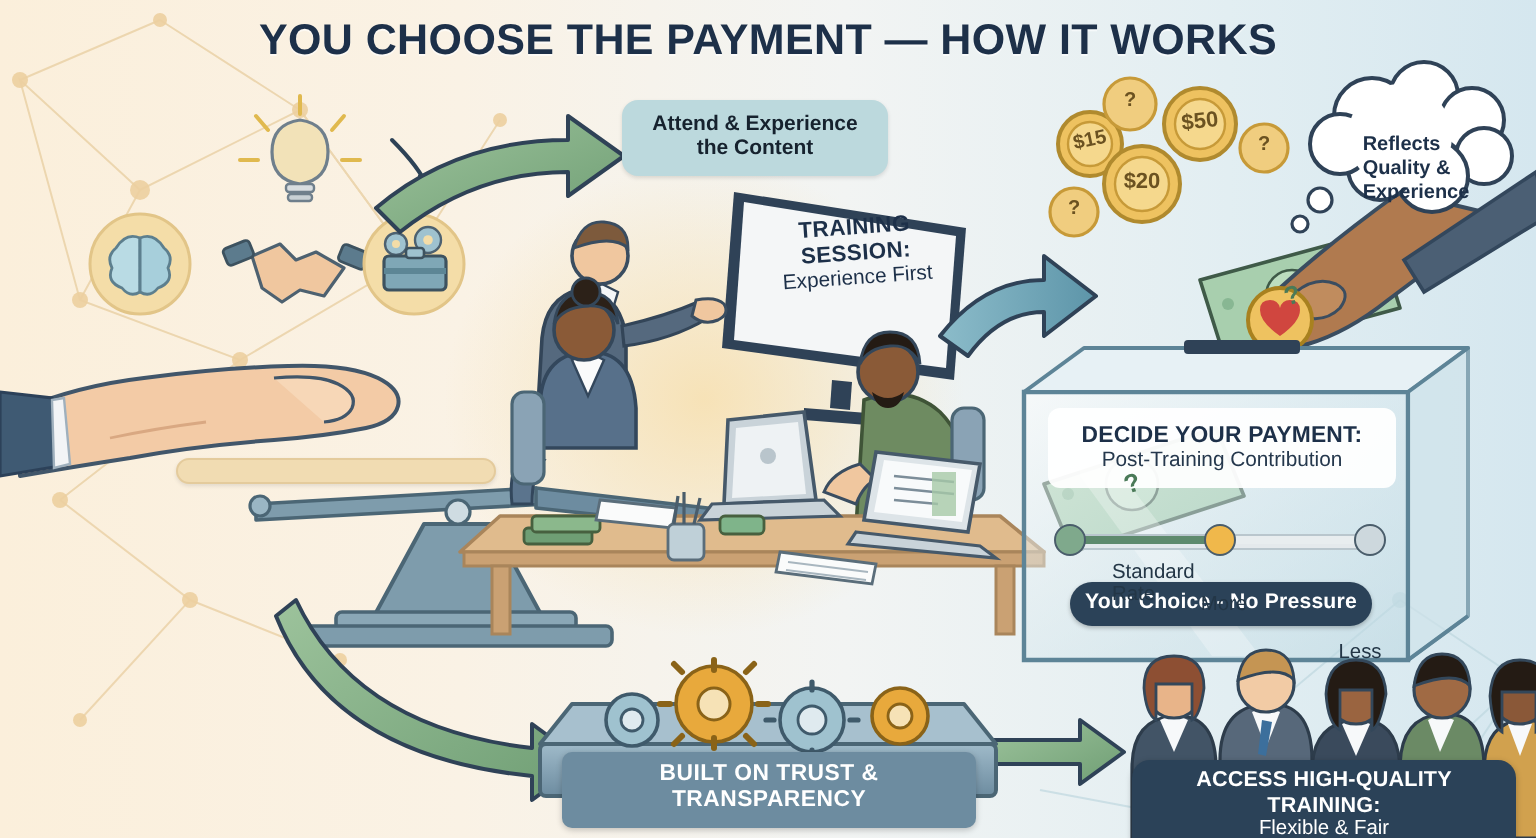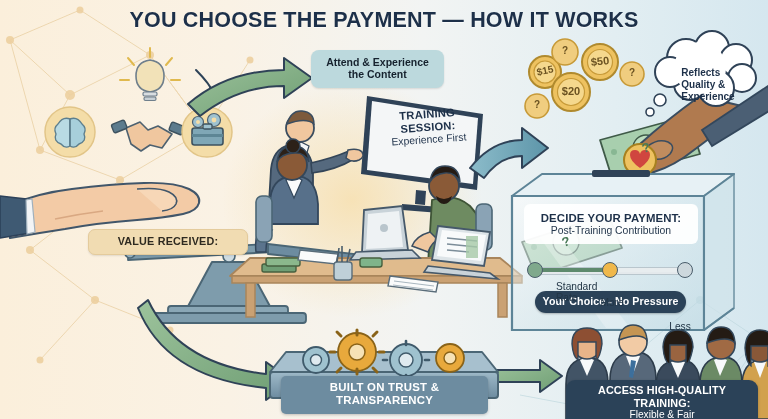--- a/index.html
+++ b/index.html
@@ -519,21 +519,20 @@
   </svg>
 
   <div class="title">YOU CHOOSE THE PAYMENT — HOW IT WORKS</div>
 
   <div class="chip chip-attend">
     <span class="l1">Attend &amp; Experience</span>
     <span class="l2">the Content</span>
   </div>
 
   <div class="chip chip-value">
-    <span class="l1">VALUE RECEIVED:</span>
   </div>
 
   <div class="screen-text">
     <span class="l1">TRAINING SESSION:</span>
     <span class="l2">Experience First</span>
   </div>
 
   <div class="bubble">
     <div class="txt">
       <div>

